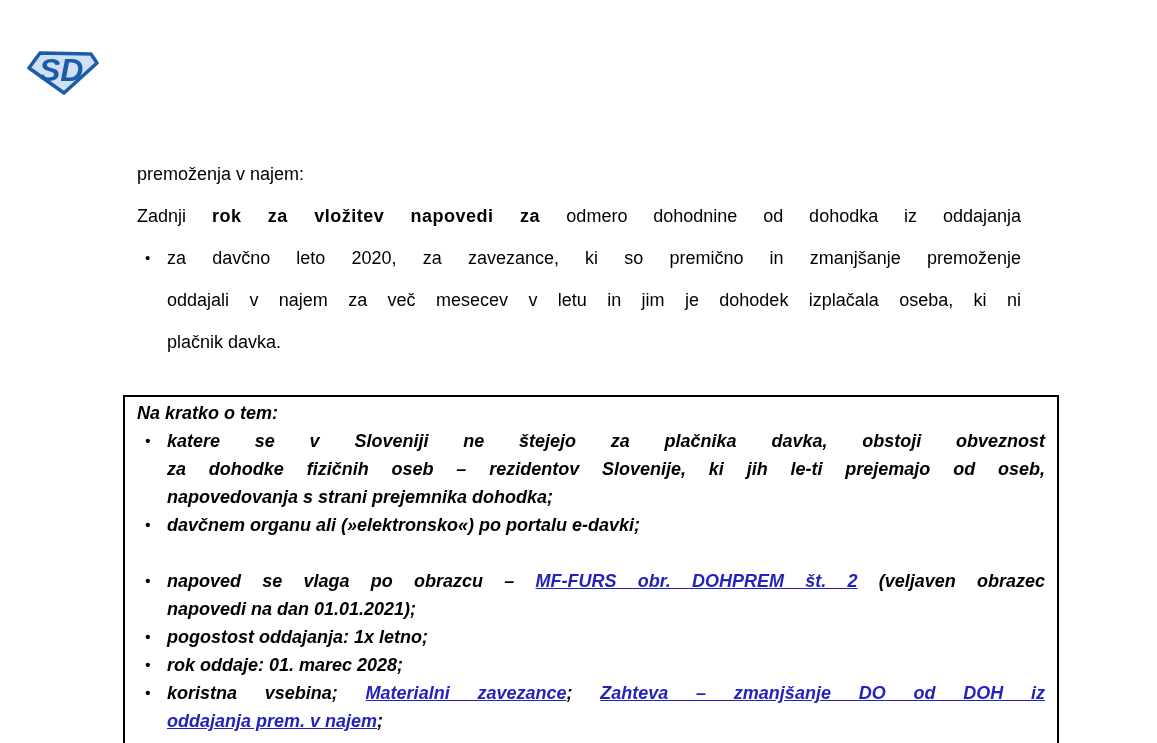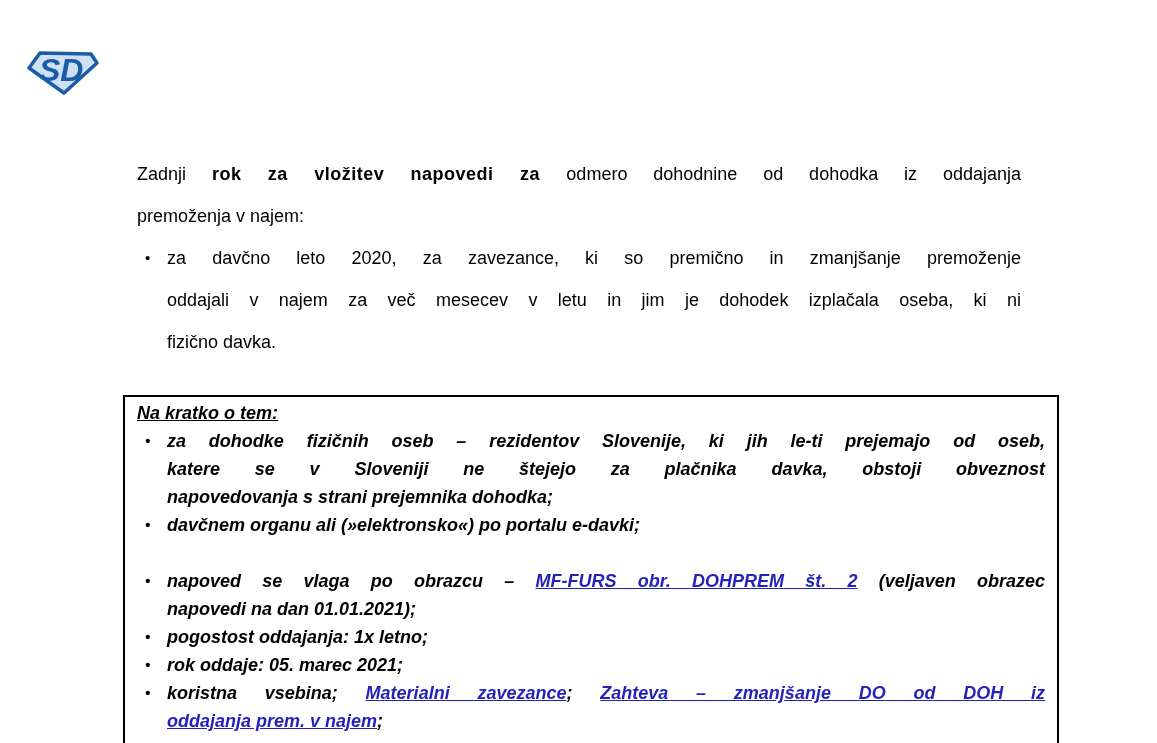--- a/index.html
+++ b/index.html
@@ -34,79 +34,79 @@
   .doc-list li{position:relative;padding-left:30px;}
   .doc-list .marker{position:absolute;left:8px;top:0;font-size:15px;}
   .box{
     position:absolute;left:123px;top:395px;
     width:908px;height:430px;
     border:2px solid var(--box-border-color);
     padding:2px 12px 0 12px;
     box-sizing:content-box;
   }
   .box-title{font-size:18px;line-height:28px;font-weight:bold;font-style:italic;}
-  .box-title .u{text-decoration:underline;}
+  .box-title .u{}
   .box-list{font-size:18px;line-height:28px;font-weight:bold;font-style:italic;}
   .box-list li.gap{margin-bottom:28px;}
   .line{white-space:normal;}
   .jl{text-align:justify;text-align-last:justify;}
   .b{font-weight:bold;letter-spacing:0.5px;}
   a.lnk{color:var(--link-color);text-decoration:underline;cursor:pointer;font-style:italic;}
 </style>
 </head>
 <body>
 
 <div class="page">
 
   <svg class="logo" viewBox="0 0 72 48" aria-hidden="true">
     <path class="shield" d="M2 21 L13 6 L64 7 L70 16 L37 46 Z"></path>
     <text x="12" y="34" font-size="32">SD</text>
   </svg>
 
   <div class="intro">
+      <div class="line"><span>premoženja v najem:</span></div>
       <div class="line jl"><span>Zadnji </span><span class="b">rok za vložitev napovedi za </span><span>odmero dohodnine od dohodka iz oddajanja</span></div>
-      <div class="line"><span>premoženja v najem:</span></div>
     </div>
 
   <ul class="doc-list main-list">
       <li>
         <span class="marker">•</span>
         <div class="line jl"><span>za davčno leto 2020, za zavezance, ki so premično in zmanjšanje premoženje</span></div>
         <div class="line jl"><span>oddajali v najem za več mesecev v letu in jim je dohodek izplačala oseba, ki ni</span></div>
-        <div class="line"><span>fizično davka.</span></div>
+        <div class="line"><span>plačnik davka.</span></div>
       </li>
     </ul>
 
   <div class="box">
     <div class="box-title">
       <span class="u">Na kratko o tem:</span>
     </div>
     <ul class="doc-list box-list">
         <li>
           <span class="marker">•</span>
+          <div class="line jl"><span>katere se v Sloveniji ne štejejo za plačnika davka, obstoji obveznost</span></div>
           <div class="line jl"><span>za dohodke fizičnih oseb – rezidentov Slovenije, ki jih le-ti prejemajo od oseb,</span></div>
-          <div class="line jl"><span>katere se v Sloveniji ne štejejo za plačnika davka, obstoji obveznost</span></div>
           <div class="line"><span>napovedovanja s strani prejemnika dohodka;</span></div>
         </li>
         <li class="gap">
           <span class="marker">•</span>
           <div class="line"><span>davčnem organu ali (»elektronsko«) po portalu e-davki;</span></div>
         </li>
         <li>
           <span class="marker">•</span>
           <div class="line jl"><span>napoved se vlaga po obrazcu – </span><a class="lnk">MF-FURS obr. DOHPREM št. 2</a><span> (veljaven obrazec</span></div>
           <div class="line"><span>napovedi na dan 01.01.2021);</span></div>
         </li>
         <li>
           <span class="marker">•</span>
           <div class="line"><span>pogostost oddajanja: 1x letno;</span></div>
         </li>
         <li>
           <span class="marker">•</span>
-          <div class="line"><span>rok oddaje: 05. marec 2021;</span></div>
+          <div class="line"><span>rok oddaje: 01. marec 2028;</span></div>
         </li>
         <li>
           <span class="marker">•</span>
           <div class="line jl"><span>koristna vsebina; </span><a class="lnk">Materialni zavezance</a><span>; </span><a class="lnk">Zahteva – zmanjšanje DO od DOH iz</a></div>
           <div class="line"><a class="lnk">oddajanja prem. v najem</a><span>;</span></div>
         </li>
       </ul>
   </div>
 
 </div>

